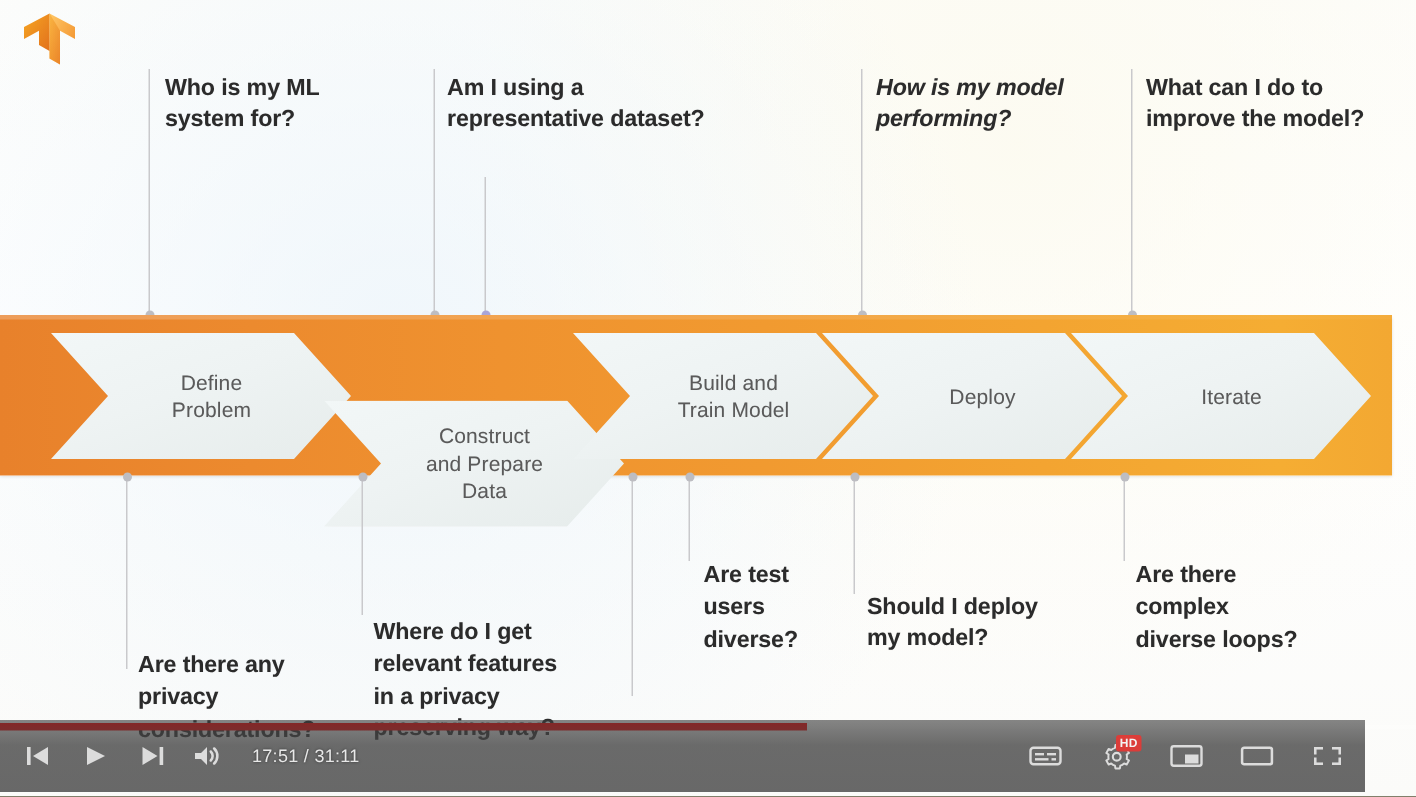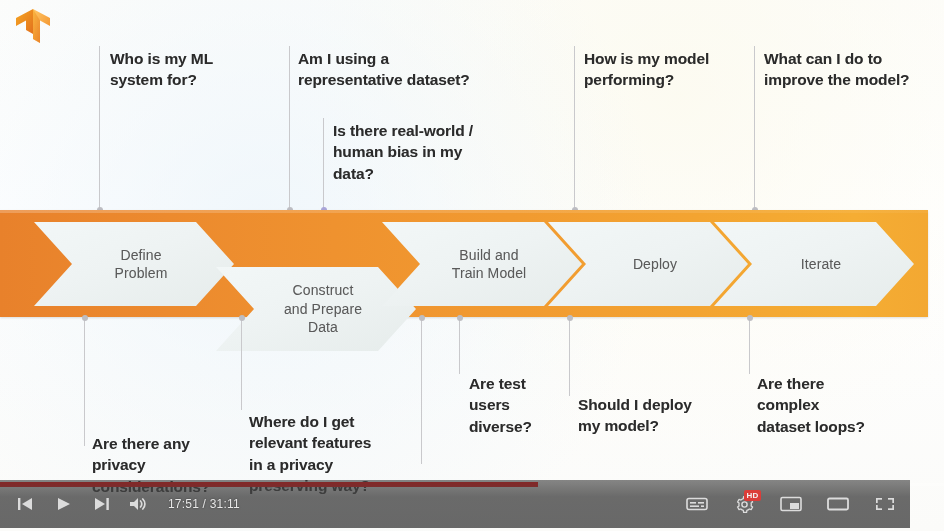--- a/index.html
+++ b/index.html
@@ -193,25 +193,22 @@
     <div class="conn down violet" style="left:323px; top:118px; height:92px;"></div>
     <div class="conn down" style="left:574px; top:46px; height:164px;"></div>
     <div class="conn down" style="left:754px; top:46px; height:164px;"></div>
 
     <div class="q" style="left:110px; top:48px; width:170px; white-space:pre-line;">Who is my ML
 system for?</div>
 
     <div class="q" style="left:298px; top:48px; width:220px; white-space:pre-line;">Am I using a
 representative dataset?</div>
 
-    <div class="q" style="left:333px; top:120px; width:185px; white-space:pre-line;">Is there real-world /
-human bias in my
-data?</div>
-
-    <div class="q" style="left:584px; top:48px; width:175px; white-space:pre-line;">How is my model
+
+    <div class="q" style="left:584px; top:48px; width:175px; white-space:pre-line;font-style:italic;">How is my model
 performing?</div>
 
     <div class="q" style="left:764px; top:48px; width:185px; white-space:pre-line;">What can I do to
 improve the model?</div>
 
     <div id="banner">
 
       <div class="chev first" style="left:34px; width:200px;">
         <span class="lbl" style="white-space:pre-line;">Define
 Problem</span>
@@ -256,21 +253,21 @@
 
     <div class="q" style="left:469px; top:373px; width:100px; white-space:pre-line;">Are test
 users
 diverse?</div>
 
     <div class="q" style="left:578px; top:394px; width:160px; white-space:pre-line;">Should I deploy
 my model?</div>
 
     <div class="q" style="left:757px; top:373px; width:180px; white-space:pre-line;">Are there
 complex
-dataset loops?</div>
+diverse loops?</div>
 
   </div>
 
   <div id="progress-overlay">
     <div class="bg"></div>
     <div class="red" id="played-bar" style="width:57%;"></div>
   </div>
 
   <div id="player-chrome">
 

